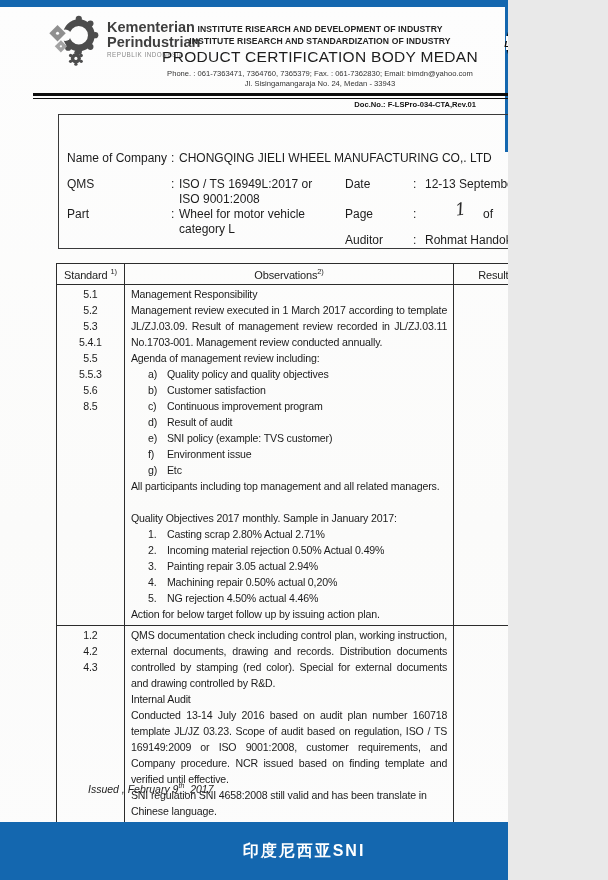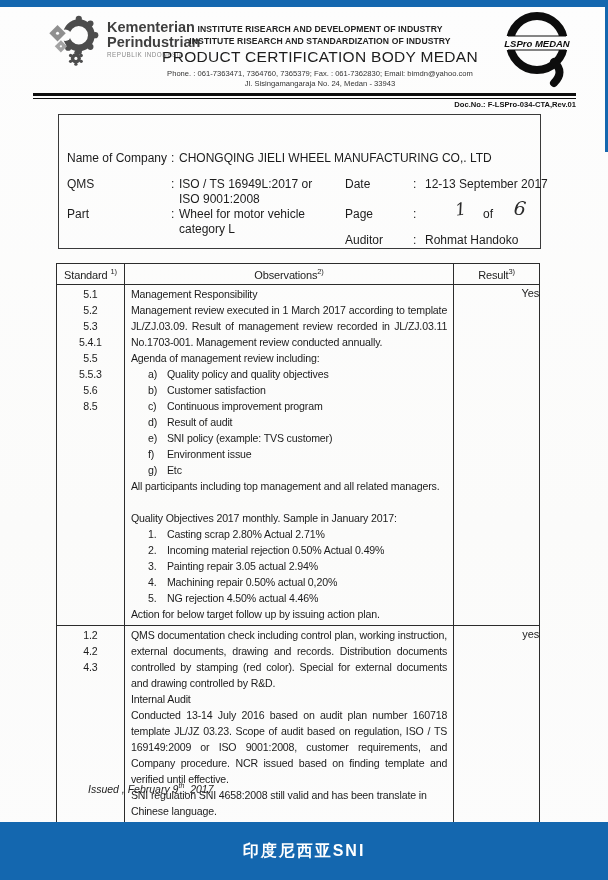--- a/index.html
+++ b/index.html
@@ -1,18 +1,18 @@
 <!DOCTYPE html>
 <html><head>
 <meta charset="utf-8">
 <style>
   html,body{margin:0;padding:0;}
   body{width:608px;height:880px;background:#e9e9e9;}
   .page{
-    position:relative;width:608px;height:880px;overflow:hidden;
+    position:relative;width:508px;height:880px;overflow:hidden;
     background:linear-gradient(180deg,#fdfdfd 0%,#fbfbfa 60%,#fcfcfc 100%);
     font-family:"Liberation Sans",sans-serif;color:#1c1c1c;
   }
   
   .top-bar{position:absolute;left:0;top:0;width:608px;height:7px;background:var(--blue);}
   .right-sliver{position:absolute;right:0;top:7px;width:3px;height:145px;background:var(--blue);}
   .banner{position:absolute;left:0;top:822px;width:608px;height:58px;background:var(--blue);
           display:flex;align-items:center;justify-content:center;}
   .banner span{color:#fff;font-size:16px;font-weight:bold;letter-spacing:2px;}
 

